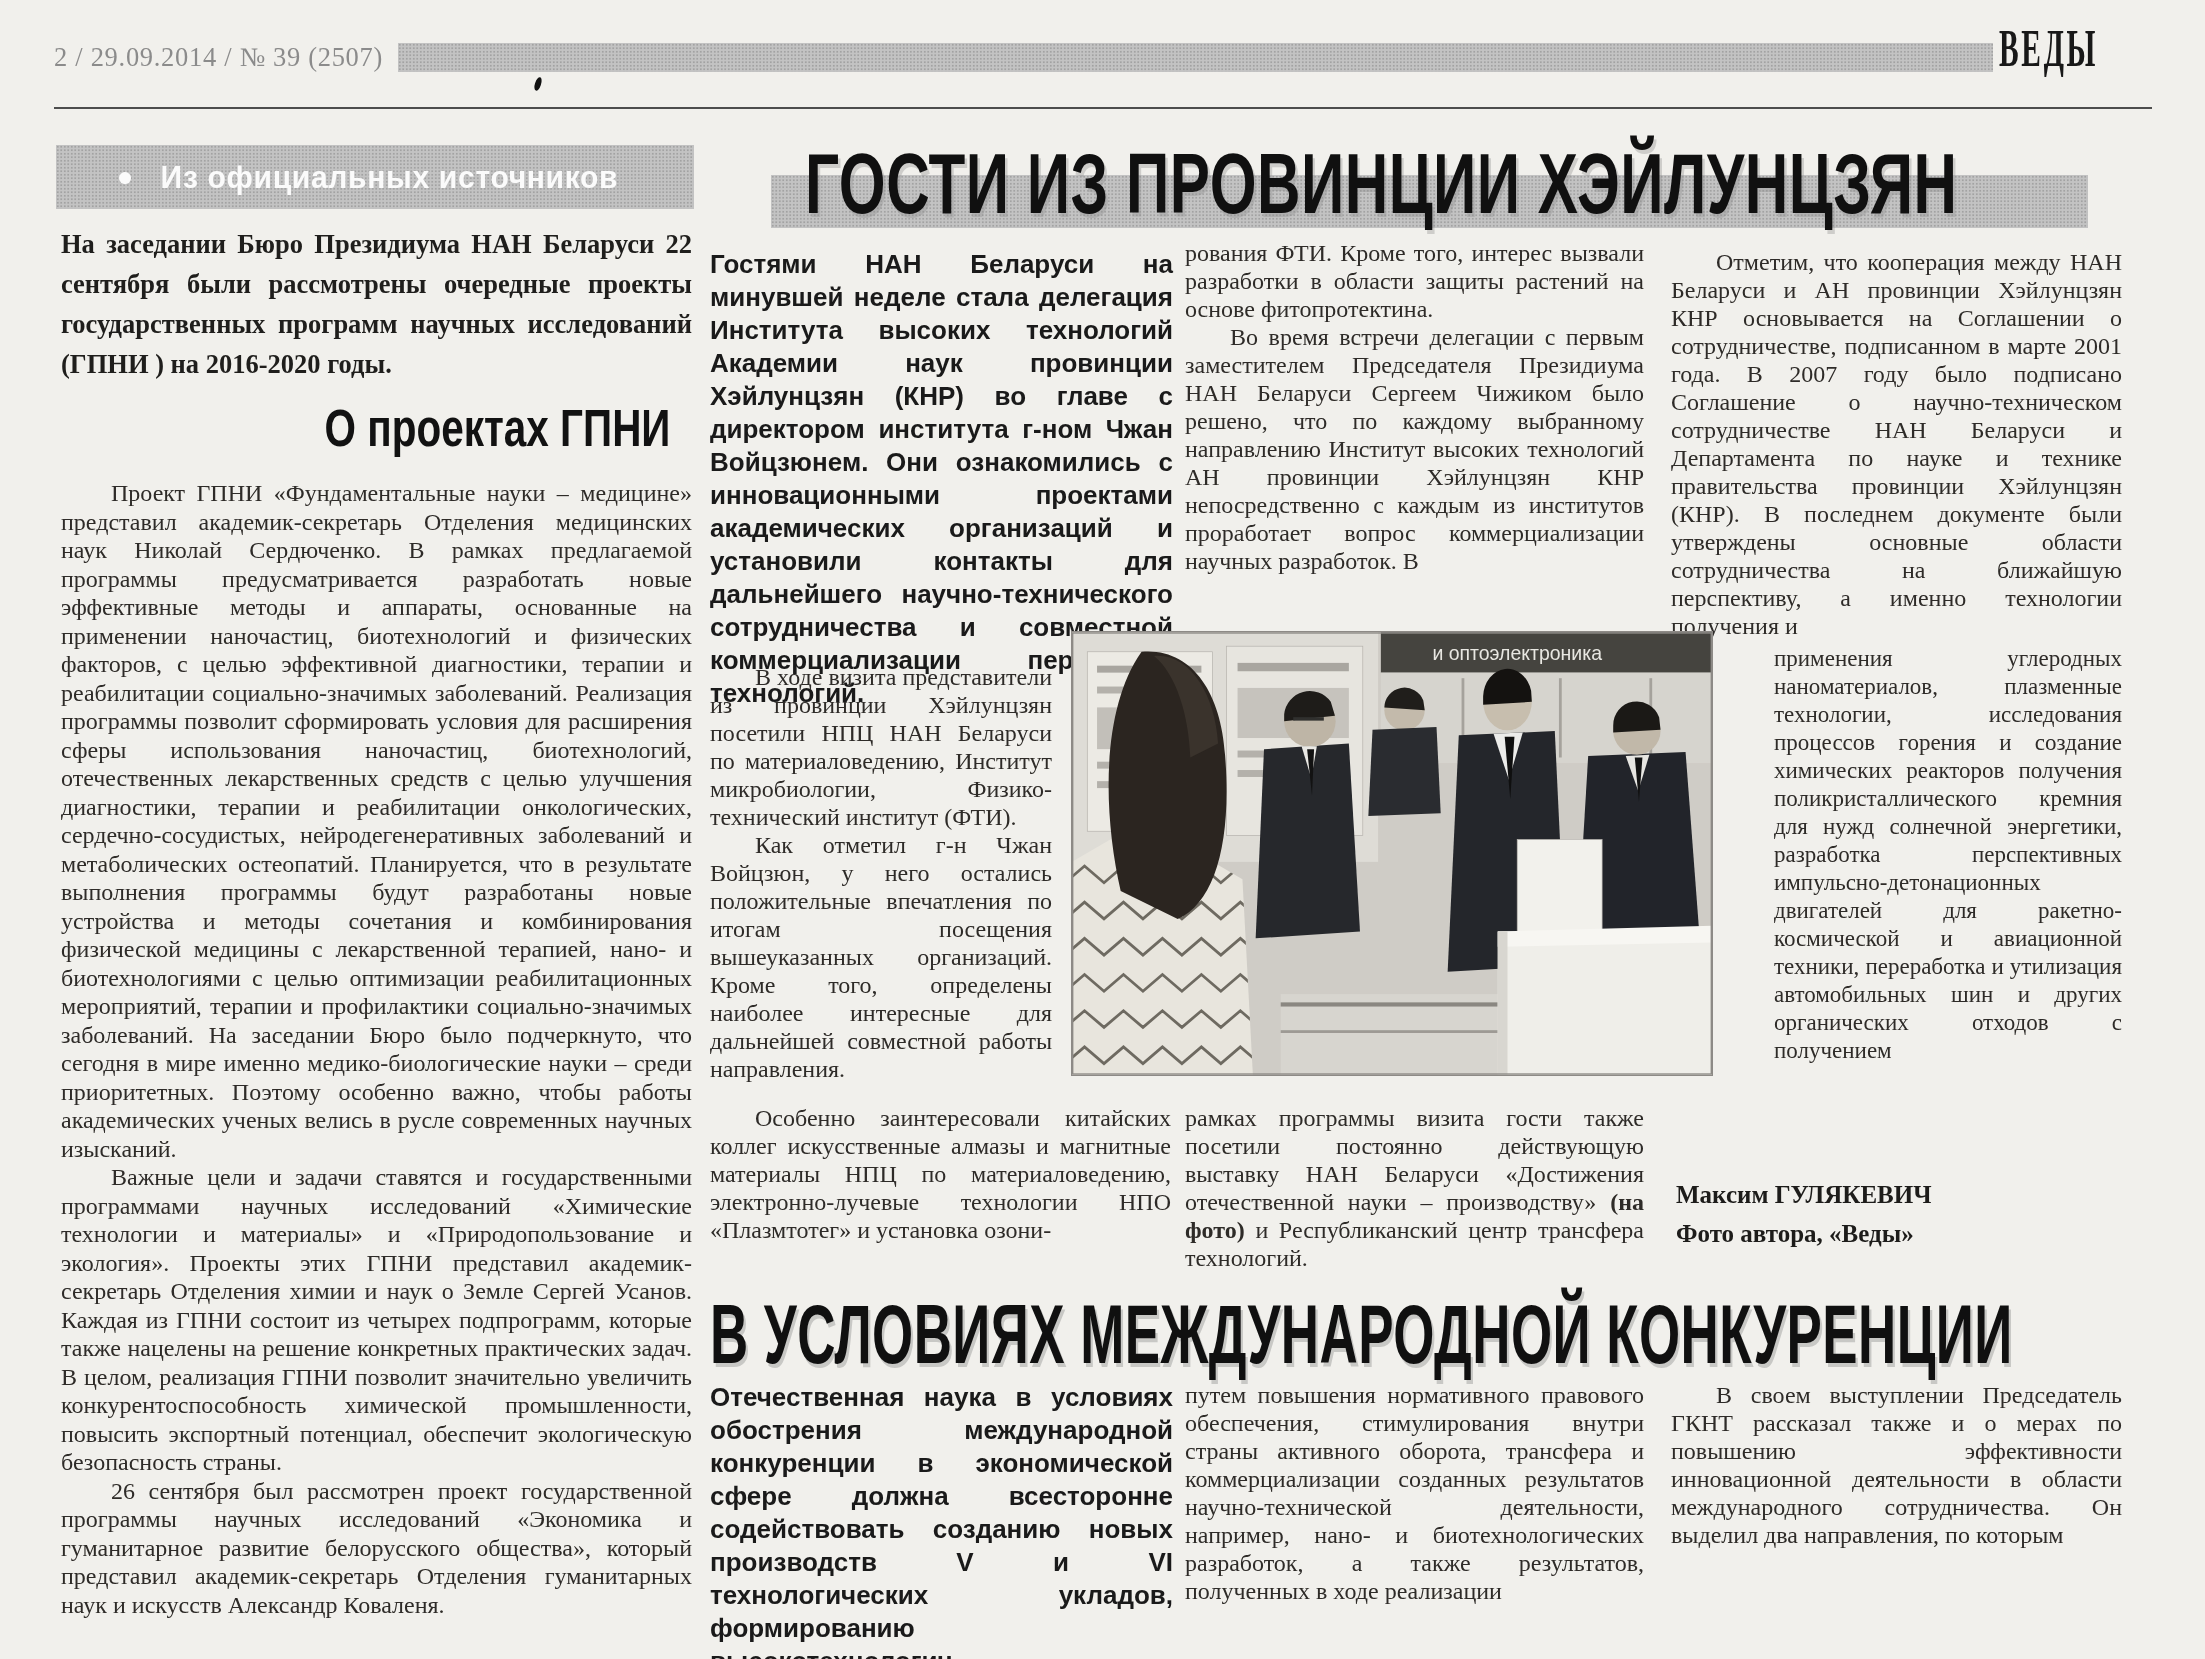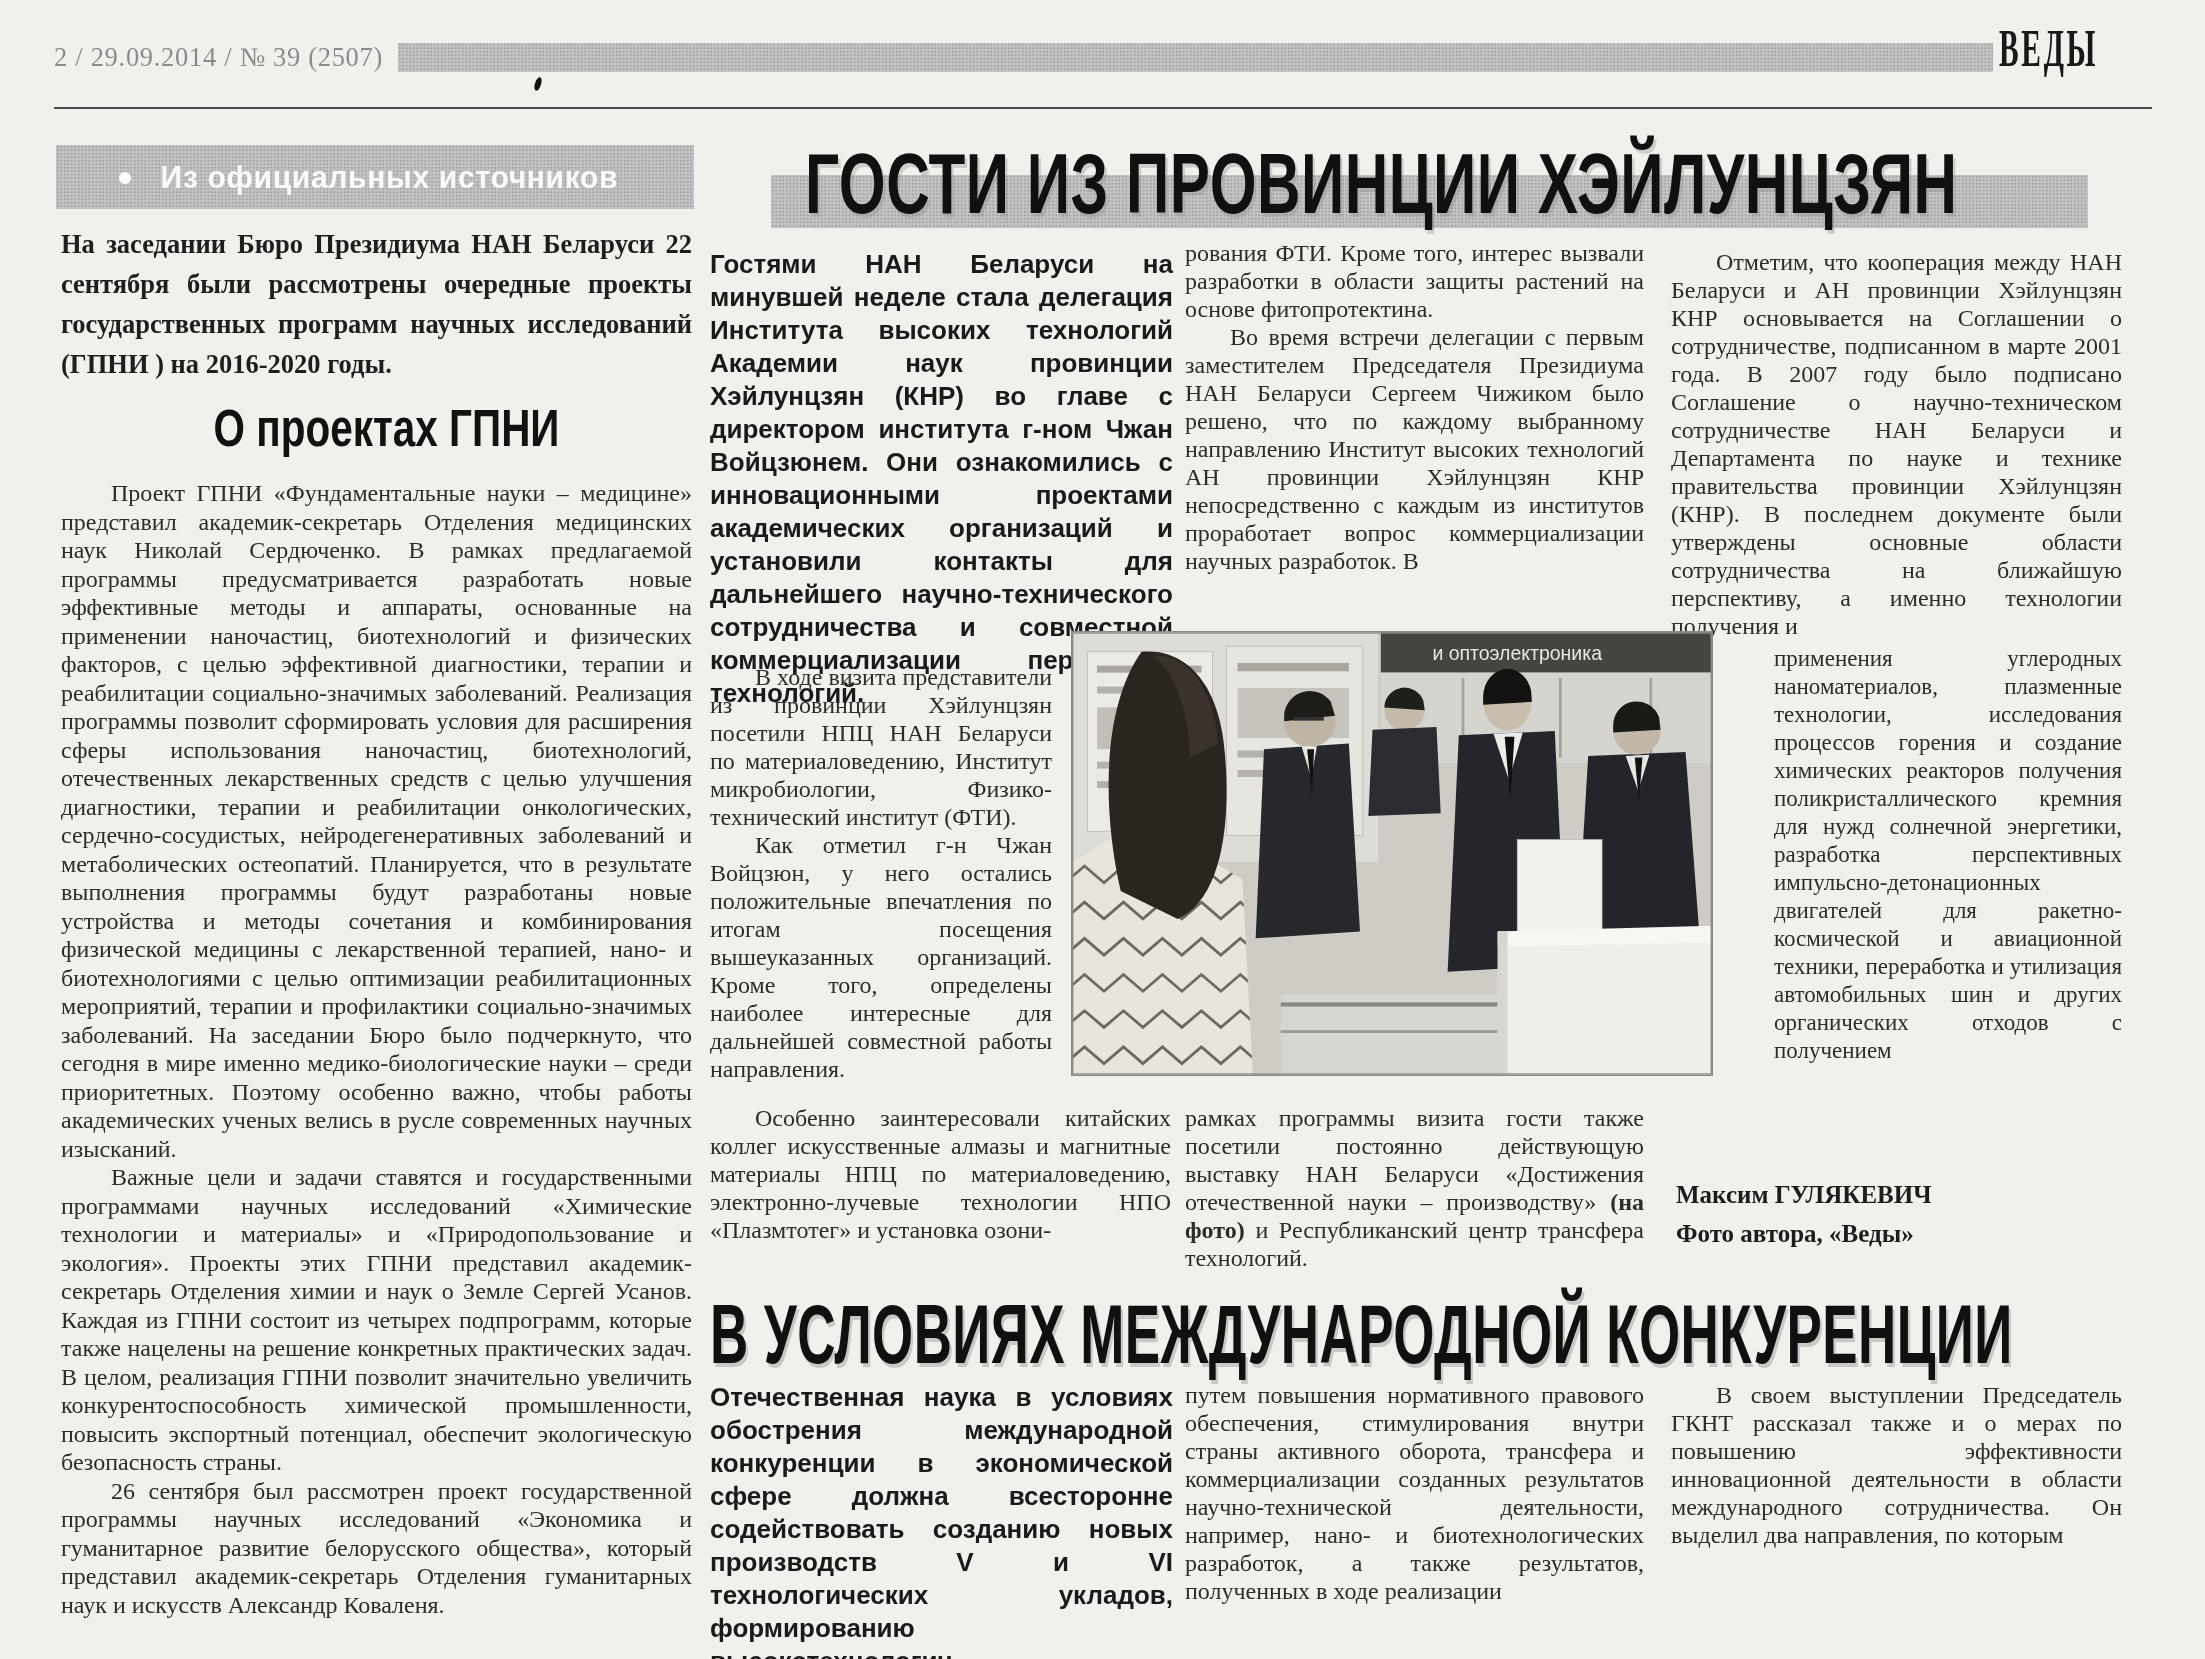--- a/index.html
+++ b/index.html
@@ -37,21 +37,21 @@
     font:bold 32px "Liberation Sans",sans-serif;color:#fbfbfb;
     letter-spacing:0.7px;text-shadow:0 0 1.4px #bdbdbd;white-space:nowrap;
     transform:scaleX(0.94);transform-origin:center;
   }
   .section-banner .bullet{font:28px "Liberation Sans",sans-serif;color:#fbfbfb;}
   .left-intro{
     position:absolute;left:61px;top:224px;width:631px;
     font:bold 26.5px/40px "Liberation Serif",serif;color:#1f1e1c;
     text-align:justify;
   }
-  .left-heading{position:absolute;left:68px;top:398px;width:638px;text-align:center;text-decoration:underline;}
+  .left-heading{position:absolute;left:56px;top:398px;width:638px;text-align:right;text-decoration:underline;}
   .left-heading span{
     display:inline-block;font:900 46px "Liberation Sans",sans-serif;color:#121212;
     transform:scaleX(0.88) scaleY(1.12);transform-origin:center top;white-space:nowrap;
   }
   .left-body{
     position:absolute;left:61px;top:479px;width:631px;height:1176px;overflow:hidden;
     font:24px/28.5px "Liberation Serif",serif;text-align:justify;
   }
   .left-body p{margin:0;text-indent:50px;}
   

